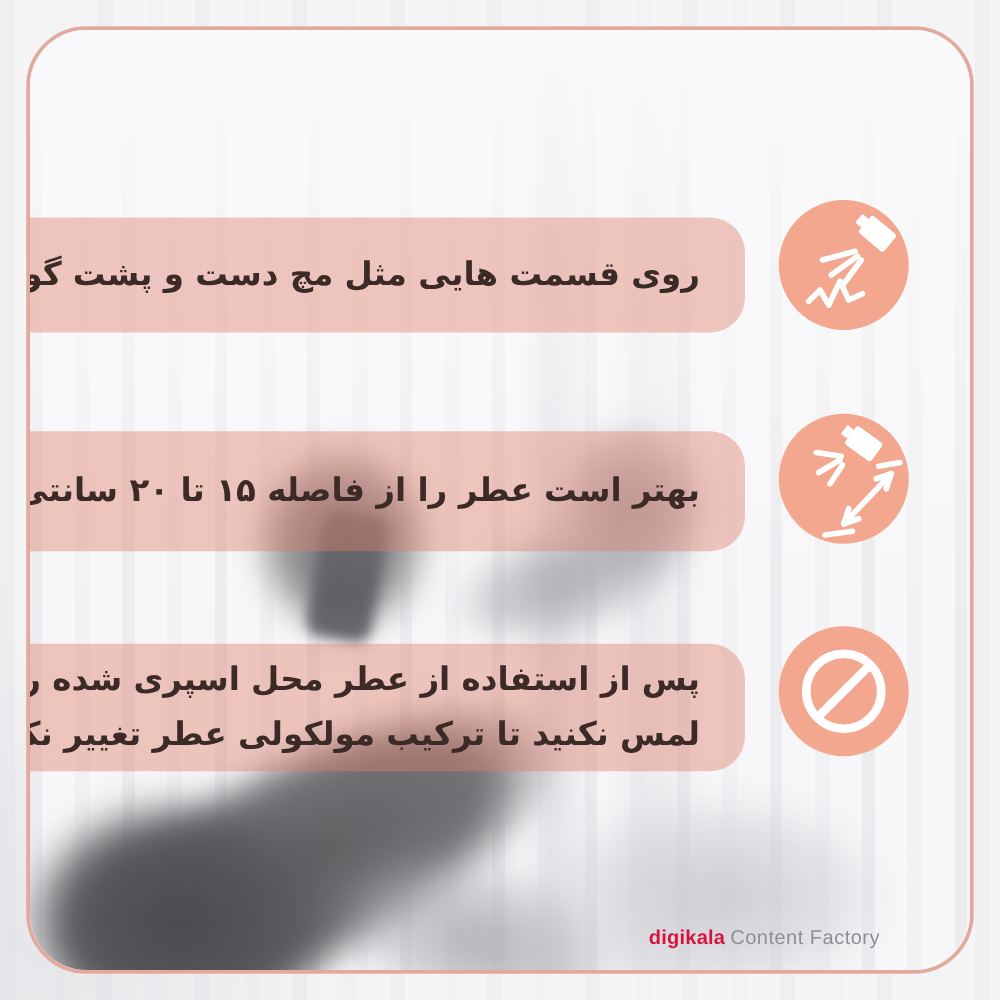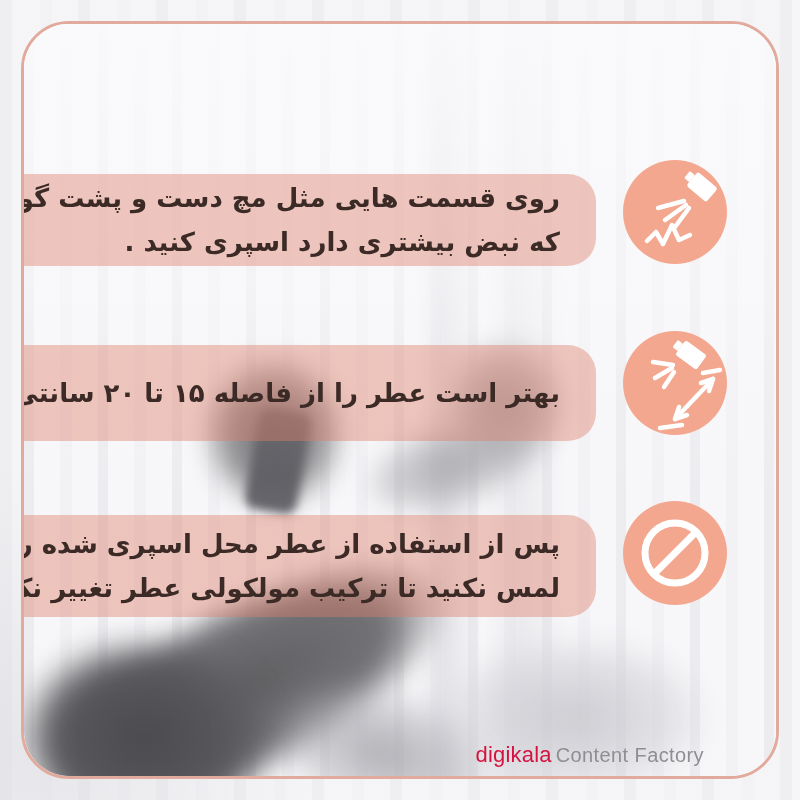--- a/index.html
+++ b/index.html
@@ -108,22 +108,22 @@
   .tip-circle svg{width:100px;height:100px;}
   .ic-stroke{stroke:#fff;stroke-linecap:round;stroke-linejoin:round;fill:none;}
   .ic-fill{fill:#fff;}
 
   
   .logo{
     position:absolute;top:718px;right:72px;
     font-family:"Liberation Sans",sans-serif;
     white-space:nowrap;
   }
-  .logo .brand{font-size:22px;font-weight:400;color:var(--c-brand);letter-spacing:0.2px;}
-  .logo .suffix{font-size:20px;font-weight:400;color:var(--c-suffix);letter-spacing:0.4px;margin-left:4px;}
+  .logo .brand{font-size:16px;font-weight:700;color:var(--c-brand);letter-spacing:0.2px;}
+  .logo .suffix{font-size:16px;font-weight:400;color:var(--c-suffix);letter-spacing:0.4px;margin-left:4px;}
 </style>
 </head>
 <body>
 
 <div class="canvas">
   <div class="frame">
 
     <div class="photo">
       <div class="blob b-hand2"></div>
       <div class="blob b-forearm"></div>
@@ -132,21 +132,20 @@
       <div class="blob b-sleeve"></div>
       <div class="blob b-darkmass"></div>
       <div class="blob b-smoke1"></div>
       <div class="blob b-smoke2"></div>
       <div class="fade"></div>
     </div>
 
     <section class="tip tip-1">
       <div class="tip-box" dir="rtl">
         <div class="tip-line">روی قسمت هایی مثل مچ دست و پشت گوش ها</div>
-        <div class="tip-line">که نبض بیشتری دارد اسپری کنید .</div>
       </div>
       <div class="tip-circle">
         <svg viewBox="0 0 100 100" aria-hidden="true">
           <g class="ic-fill" transform="rotate(40 77 25)">
             <rect x="64" y="16" width="26" height="18" rx="2.5"></rect>
             <rect x="57.5" y="20.5" width="6.5" height="9" rx="1"></rect>
           </g>
           <path class="ic-stroke" stroke-width="4.5" d="M59 39 L33 46"></path>
           <path class="ic-stroke" stroke-width="4.5" d="M61 43 L40 58"></path>
           <path class="ic-stroke" stroke-width="4.5" d="M64 46 L50 65"></path>

